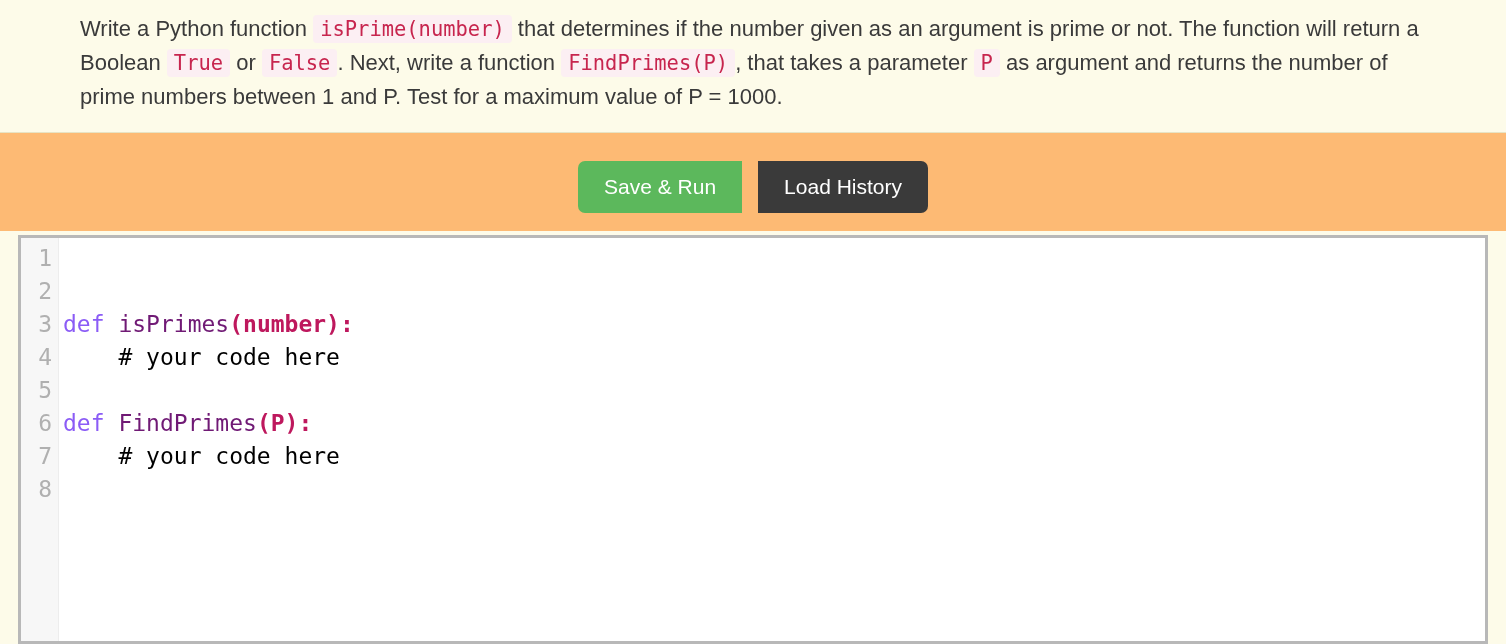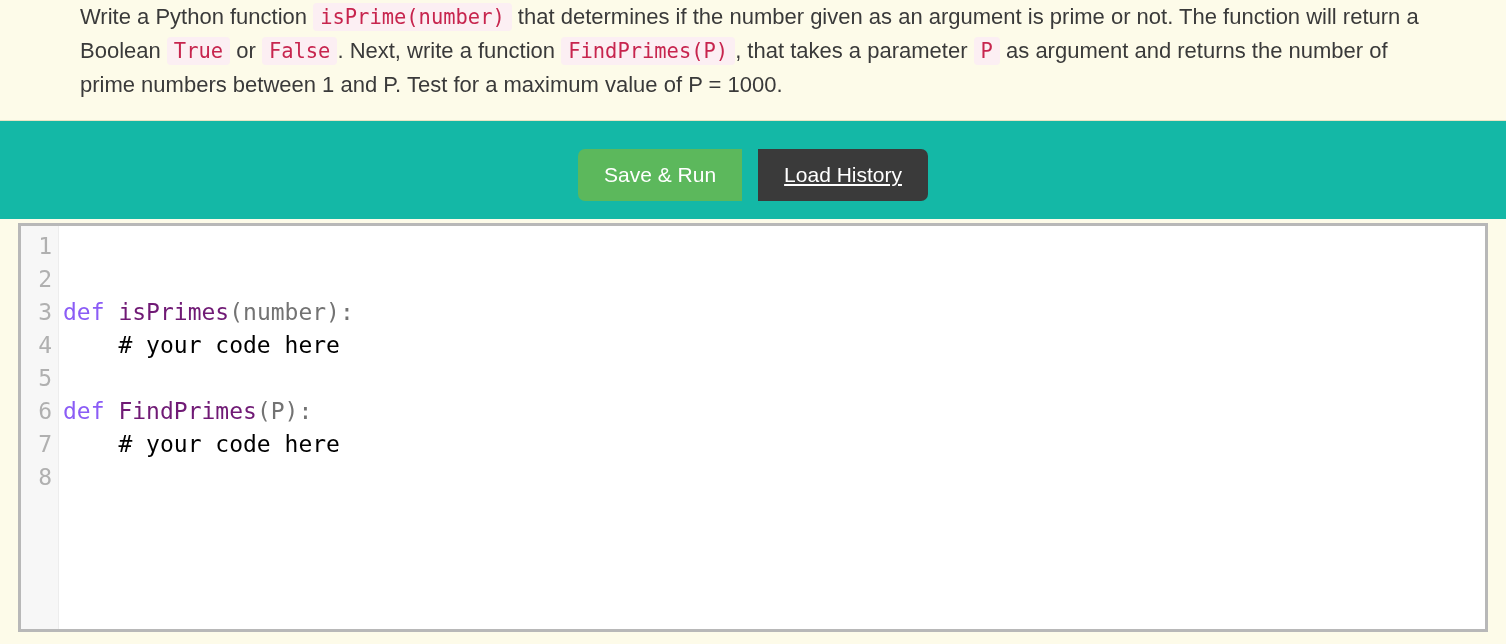--- a/index.html
+++ b/index.html
@@ -13,36 +13,36 @@
       background: #fdfbe9;
       border-bottom: 1px solid #e8e4c4;
     }
     .instructions p {
       font-size: 22px;
       line-height: 1.55;
       color: #3a3a3a;
       margin-bottom: 14px;
       margin-top: 12px;
     }
-    .instructions p:first-child { margin-top: 0; }
+    .instructions p:first-child { margin-top: 12px; }
     .instructions p:last-child { margin-bottom: 0; }
     code.inline {
       font-family: "SFMono-Regular", Menlo, Consolas, monospace;
       background: #fceff3;
       color: #c7254e;
       padding: 2px 7px;
       border-radius: 4px;
       font-size: 0.93em;
     }
     .toolbar {
       display: flex;
       justify-content: center;
       gap: 30px;
       padding: 28px 0 18px 0;
-      background: #14b8a6;
+      background: #fdba74;
     }
     .btn-group {
       display: flex;
       gap: 0;
     }
     .btn {
       border: none;
       color: #fff;
       font-size: 21px;
       padding: 14px 26px;
@@ -55,21 +55,20 @@
       border-top-right-radius: 0;
       border-bottom-right-radius: 0;
     }
     .btn-dark {
       background: #3a3a3a;
     }
     .btn-dark.mid {
       border-top-left-radius: 0;
       border-bottom-left-radius: 0;
       margin-left: 16px;
-      text-decoration: underline;
     }
     .editor-wrap {
       margin: 4px 18px 20px 18px;
       border: 3px solid #b8b8b8;
       background: #fff;
     }
     .editor {
       display: grid;
       grid-template-columns: 38px 1fr;
       font-family: "SFMono-Regular", Menlo, Consolas, monospace;
@@ -90,21 +89,21 @@
     .codearea {
       padding: 4px 0 4px 4px;
       white-space: pre;
       color: #333;
       position: relative;
     }
     .codearea .line { height: 33px; }
     .kw { color: #8b5cf6; }
     .fn { color: #701a75; }
     .comment { color: #000000; }
-    .punct { color: #737373; }
+    .punct { color: #be185d; font-weight: bold; }
   </style>
 </head>
 <body>
 
 <div class="instructions">
   <p>
     <span>Write a Python function </span><code class="inline">isPrime(number)</code><span> that determines if the number given as an argument is prime or not. The function will return a Boolean </span><code class="inline">True</code><span> or </span><code class="inline">False</code><span>. Next, write a function </span><code class="inline">FindPrimes(P)</code><span>, that takes a parameter </span><code class="inline">P</code><span> as argument and returns the number of prime numbers between 1 and P. Test for a maximum value of P = 1000.</span>
   </p>
 </div>
 

